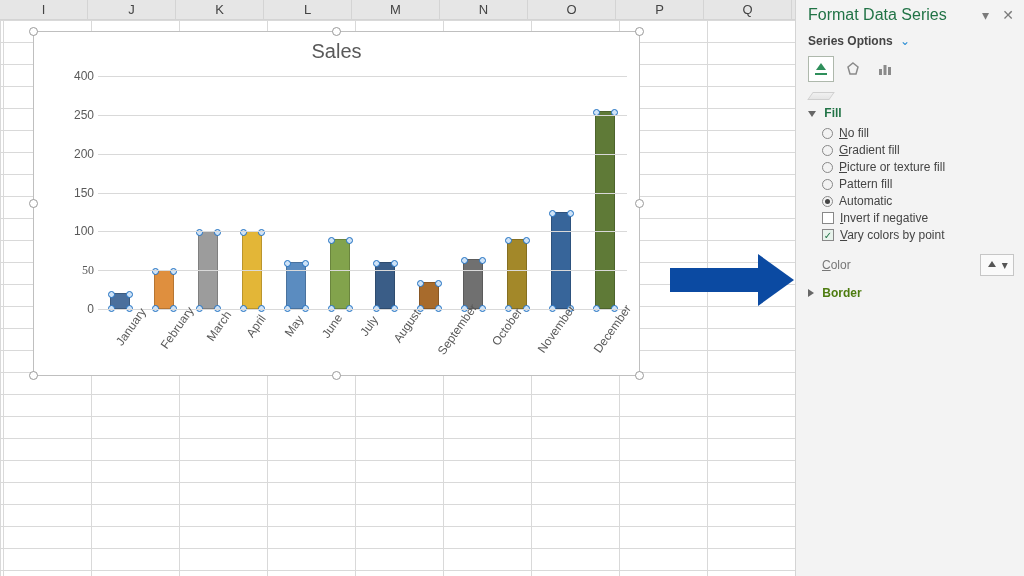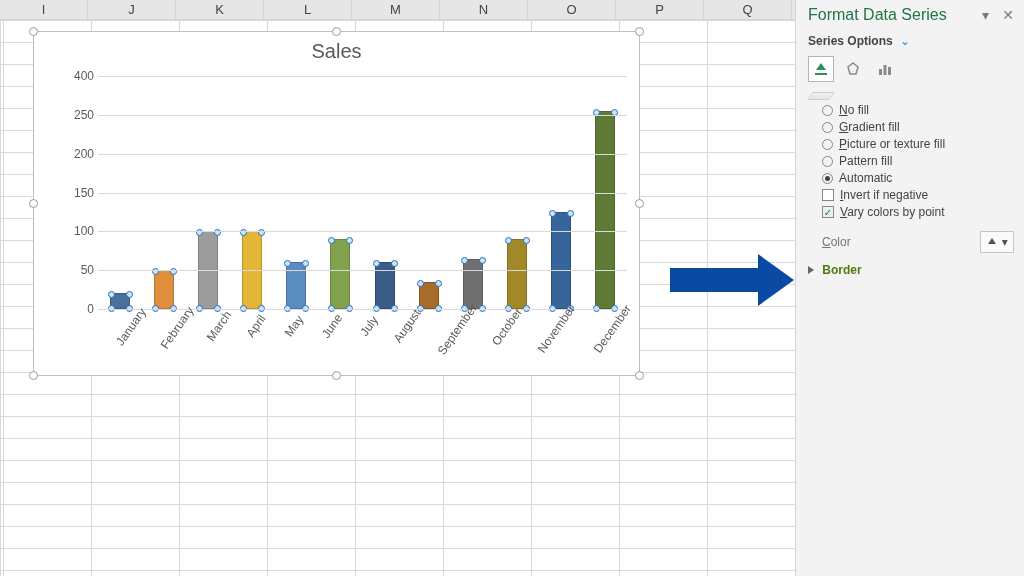--- a/index.html
+++ b/index.html
@@ -113,21 +113,21 @@
   <div class="sel-handle h-r"></div>
   <div class="sel-handle h-bl"></div>
   <div class="sel-handle h-b"></div>
   <div class="sel-handle h-br"></div>
 
   <div class="chart-title">Sales</div>
 
   <div class="plot-wrap">
     <div class="y-axis">
         <div class="y-tick" style="bottom: 0%;">0</div>
-        <div class="y-tick" style="bottom: 16.6667%;">50</div>
+        <div class="y-tick" style="bottom: 16.6667%; font-family: Liberation Serif, serif;">50</div>
         <div class="y-tick" style="bottom: 33.3333%;">100</div>
         <div class="y-tick" style="bottom: 50%;">150</div>
         <div class="y-tick" style="bottom: 66.6667%;">200</div>
         <div class="y-tick" style="bottom: 83.3333%;">250</div>
         <div class="y-tick" style="bottom: 100%;">400</div>
       </div>
     <div class="plot">
       <div class="bars">
           <div class="bar-slot">
             <div class="bar" style="height: 6.66667%; background: rgb(74, 111, 156);">
@@ -283,20 +283,24 @@
     <div class="opt-icon">
       <svg width="16" height="16" viewBox="0 0 16 16">
           <rect x="2" y="8" width="3" height="6" fill="#8a8a8a"></rect>
           <rect x="6.5" y="4" width="3" height="10" fill="#8a8a8a"></rect>
           <rect x="11" y="6" width="3" height="8" fill="#8a8a8a"></rect>
         </svg>
     </div>
   </div>
   <div class="accent-diag"></div>
 
+  <div class="section-head">
+    <span class="tri"></span>
+    <span>Fill</span>
+  </div>
 
   <div id="fill-options">
       <div class="radio-row">
         <span class="radio"></span>
         <span><span class="u">N</span>o fill</span>
       </div>
       <div class="radio-row">
         <span class="radio"></span>
         <span><span class="u">G</span>radient fill</span>
       </div>

